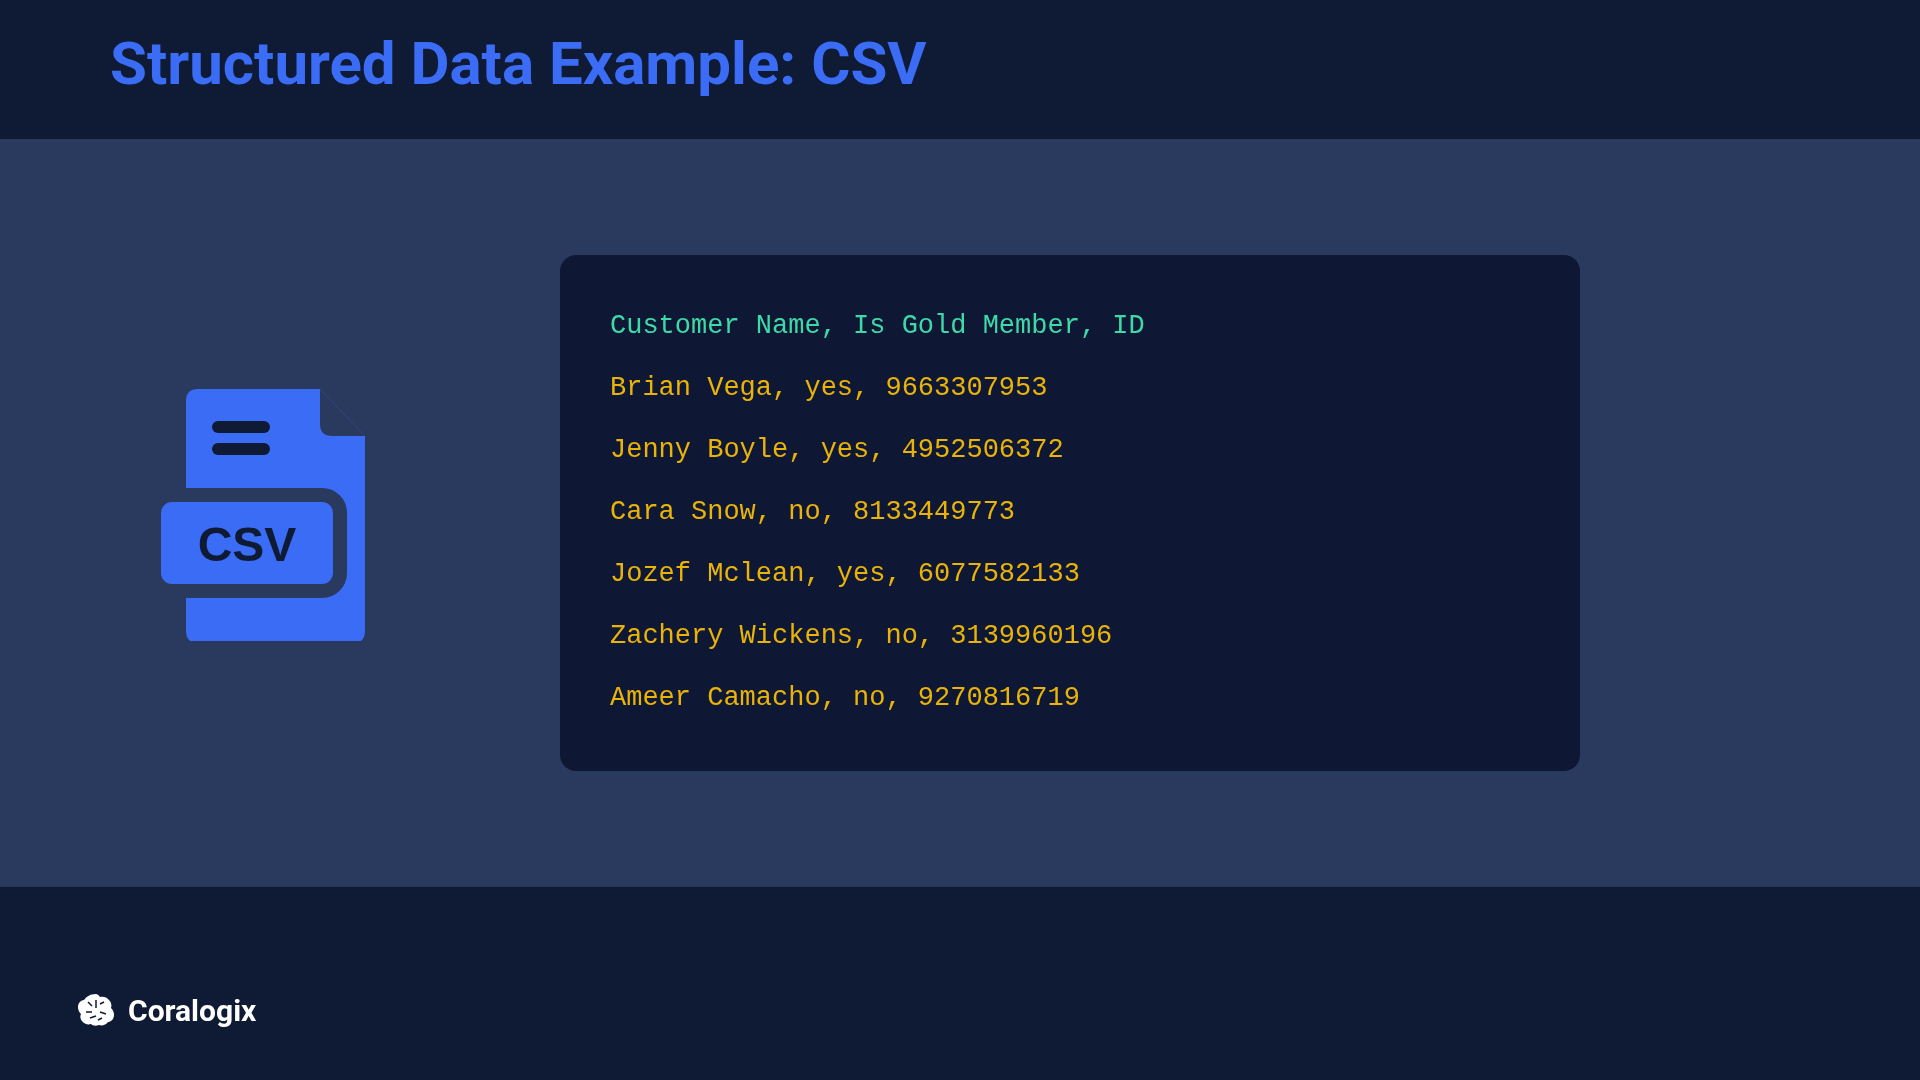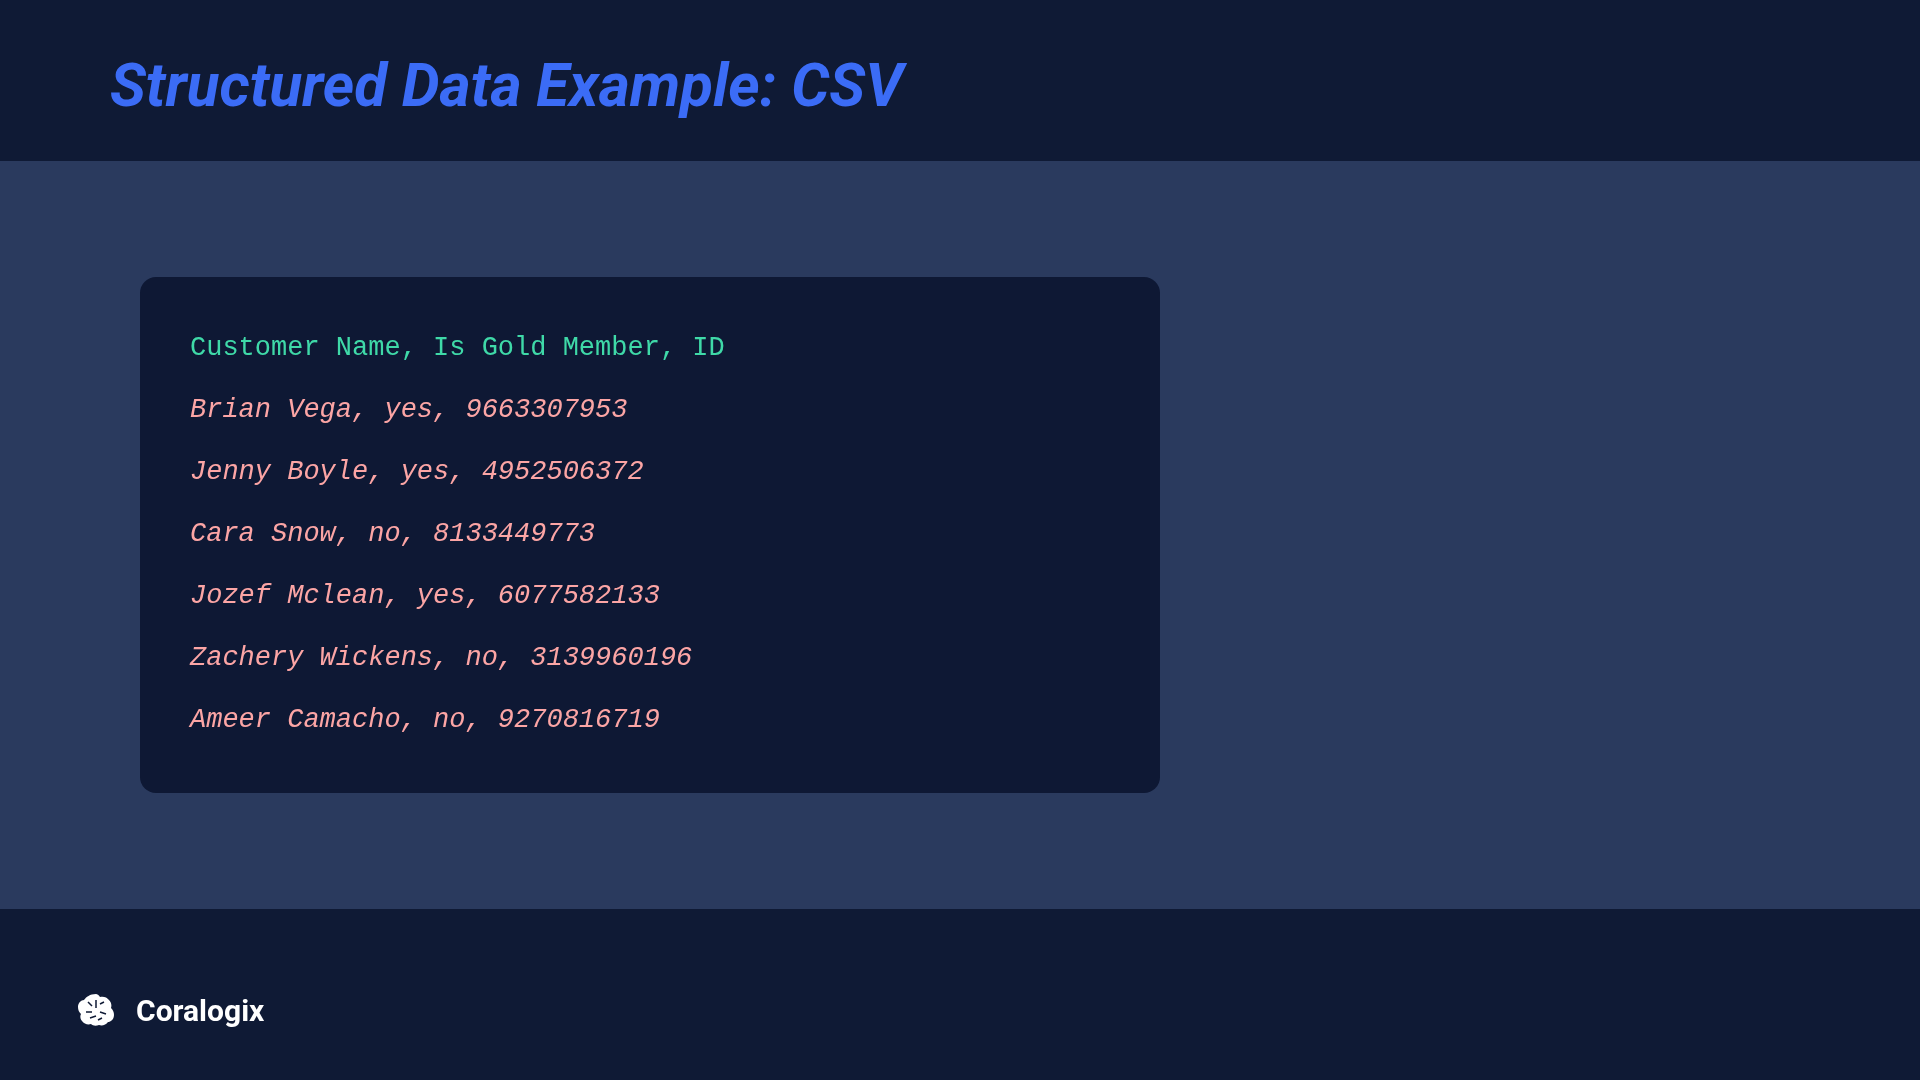--- a/index.html
+++ b/index.html
@@ -10,23 +10,22 @@
     body {
       width: 1920px;
       height: 1080px;
       background-color: #0f1a35;
       font-family: -apple-system, BlinkMacSystemFont, "Segoe UI", Roboto, sans-serif;
       overflow: hidden;
       position: relative;
     }
     .header {
       width: 100%;
-      padding: 50px 110px 40px;
+      padding: 28px 110px 40px;
       background-color: #0f1a35;
-      font-style: italic;
     }
     .title {
       color: #3b6cf6;
       font-size: 60px;
       font-weight: 700;
     }
     .content-area {
       background-color: #2a3a5e;
       width: 100%;
       height: 748px;
@@ -46,58 +45,71 @@
       font-family: "Courier New", Courier, monospace;
       font-size: 27px;
       line-height: 1.7;
     }
     .csv-header {
       color: #3fd9a8;
       font-weight: 500;
       margin-bottom: 16px;
     }
     .csv-row {
-      color: #fca5a5;
+      color: #eab308;
       margin-bottom: 16px;
-      font-style: italic;
     }
     .csv-row:last-child {
       margin-bottom: 0;
     }
     .footer {
       position: absolute;
       bottom: 0;
       left: 0;
       width: 100%;
       height: 140px;
       background-color: #0f1a35;
       display: flex;
       align-items: center;
       padding-left: 76px;
     }
     .footer-logo {
       display: flex;
       align-items: center;
-      gap: 20px;
+      gap: 12px;
       color: #ffffff;
     }
     .footer-brand {
       font-size: 30px;
       font-weight: 700;
       color: #ffffff;
     }
   </style>
 </head>
 <body>
 
 <div class="header">
   <h1 class="title">Structured Data Example: CSV</h1>
 </div>
 
 <div class="content-area">
+  <div class="csv-icon">
+    <svg width="250" height="260" viewBox="0 0 250 260">
+
+      <path d="M 58 8 L 180 8 L 225 55 L 225 250 Q 225 262 213 262 L 58 262 Q 46 262 46 250 L 46 20 Q 46 8 58 8 Z" fill="#3b6cf6"></path>
+
+      <path d="M 180 8 L 180 43 Q 180 55 192 55 L 225 55 Z" fill="#2a3a5e"></path>
+
+      <rect x="72" y="40" width="58" height="12" rx="6" fill="#0f1a35"></rect>
+      <rect x="72" y="62" width="58" height="12" rx="6" fill="#0f1a35"></rect>
+
+      <rect x="14" y="114" width="186" height="96" rx="18" fill="#3b6cf6" stroke="#2a3a5e" stroke-width="14"></rect>
+      <text x="107" y="180" text-anchor="middle" font-family="Arial, sans-serif" font-size="48" font-weight="700" fill="#0f1a35">CSV</text>
+    </svg>
+  </div>
 
   <div class="code-block">
     <div class="csv-header">Customer Name, Is Gold Member, ID</div>
     <div class="csv-row">Brian Vega, yes, 9663307953</div>
     <div class="csv-row">Jenny Boyle, yes, 4952506372</div>
     <div class="csv-row">Cara Snow, no, 8133449773</div>
     <div class="csv-row">Jozef Mclean, yes, 6077582133</div>
     <div class="csv-row">Zachery Wickens, no, 3139960196</div>
     <div class="csv-row">Ameer Camacho, no, 9270816719</div>
   </div>

